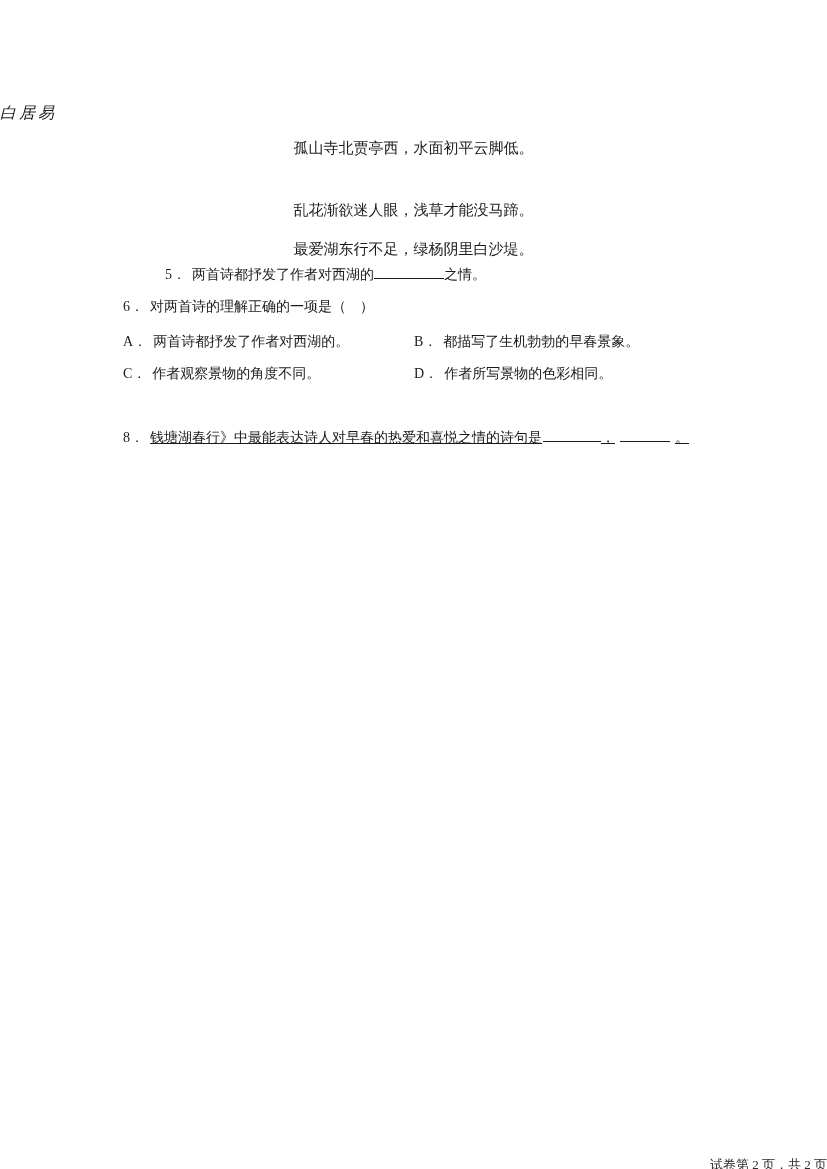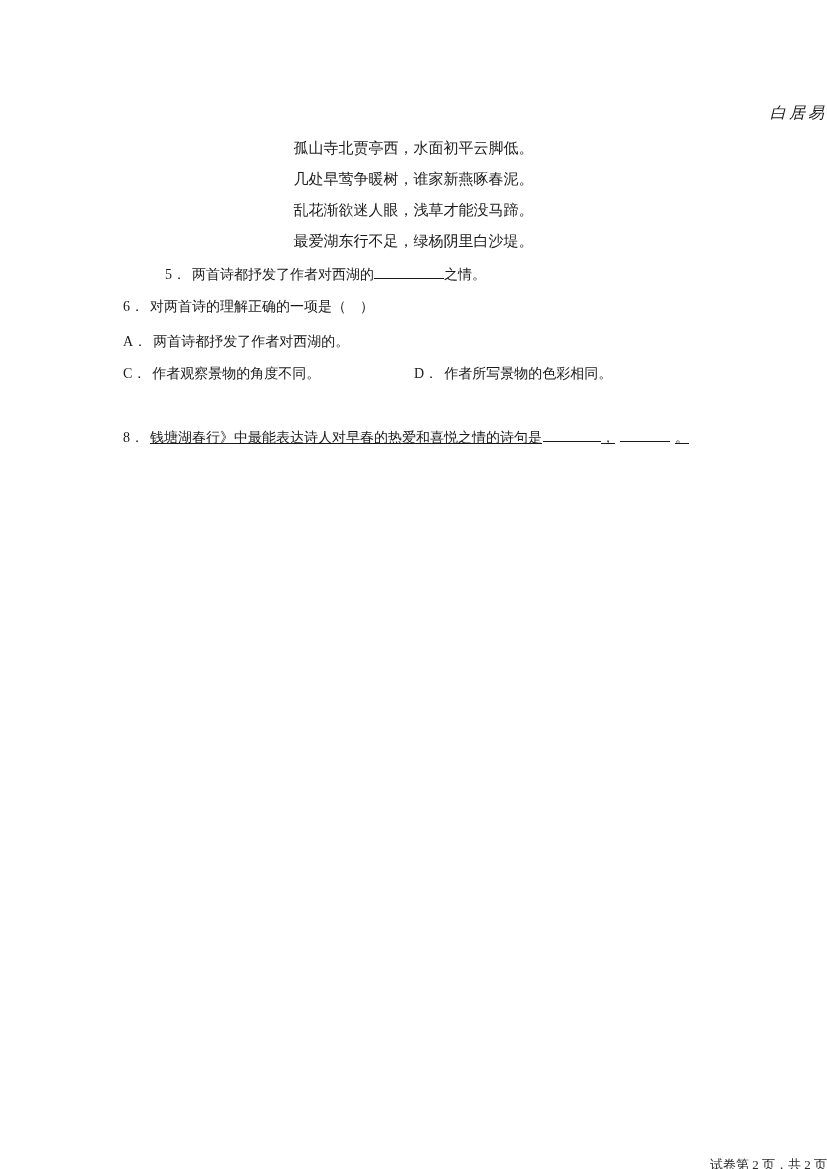--- a/index.html
+++ b/index.html
@@ -12,38 +12,37 @@
     background: #ffffff;
     color: #1a1a1a;
     font-family: "Liberation Serif", "DejaVu Serif", serif;
     overflow: hidden;
   }
 
   
   .poem-author {
     position: absolute;
     top: 103px; left: 0; right: 0;
-    text-align: right;
+    text-align: left;
     font-size: 16px;
     line-height: 19px;
     letter-spacing: 3px;
     font-style: italic;
-    padding-left: 44px;
   }
   .poem-line {
     position: absolute;
     left: 0; right: 0;
     text-align: center;
     font-size: 15px;
     line-height: 19px;
   }
   .poem-line-0 { top: 139px; }
   .poem-line-1 { top: 170px; }
   .poem-line-2 { top: 201px; }
-  .poem-line-3 { top: 232px; }
+  .poem-line-3 { top: 240px; }
 
   
   .q-row {
     position: absolute;
     left: 123px; right: 60px;
     font-size: 14px;
     line-height: 20px;
     white-space: nowrap;
   }
   .q5-row { top: 265px; margin-left: 42px; }
@@ -81,35 +80,37 @@
   }
 </style>
 </head>
 <body>
 
 <div class="page">
 
   <div class="poem-author">白居易</div>
 
   <div class="poem-line poem-line-0">孤山寺北贾亭西，水面初平云脚低。</div>
-  <div class="poem-line poem-line-1">几处早莺争暖树，谁家新燕啄春泥。</div>
   <div class="poem-line poem-line-2">乱花渐欲迷人眼，浅草才能没马蹄。</div>
   <div class="poem-line poem-line-3">最爱湖东行不足，绿杨阴里白沙堤。</div>
 
   <div class="q-row q5-row">
     <span class="q-num">5．</span><span>两首诗都抒发了作者对西湖的</span><span class="blank blank-q5"></span><span>之情。</span>
   </div>
 
   <div class="q-row q6-row">
     <span class="q-num">6．</span><span>对两首诗的理解正确的一项是（　）</span>
   </div>
 
   <div class="q-row opt-row-1">
     <span>
       <span class="opt-label">A．</span><span>两首诗都抒发了作者对西湖的。</span>
+    </span>
+    <span class="opt-col2">
+      <span class="opt-label">B．</span><span>都描写了生机勃勃的早春景象。</span>
     </span>
   </div>
 
   <div class="q-row opt-row-2">
     <span>
       <span class="opt-label">C．</span><span>作者观察景物的角度不同。</span>
     </span>
     <span class="opt-col2">
       <span class="opt-label">D．</span><span>作者所写景物的色彩相同。</span>
     </span>

